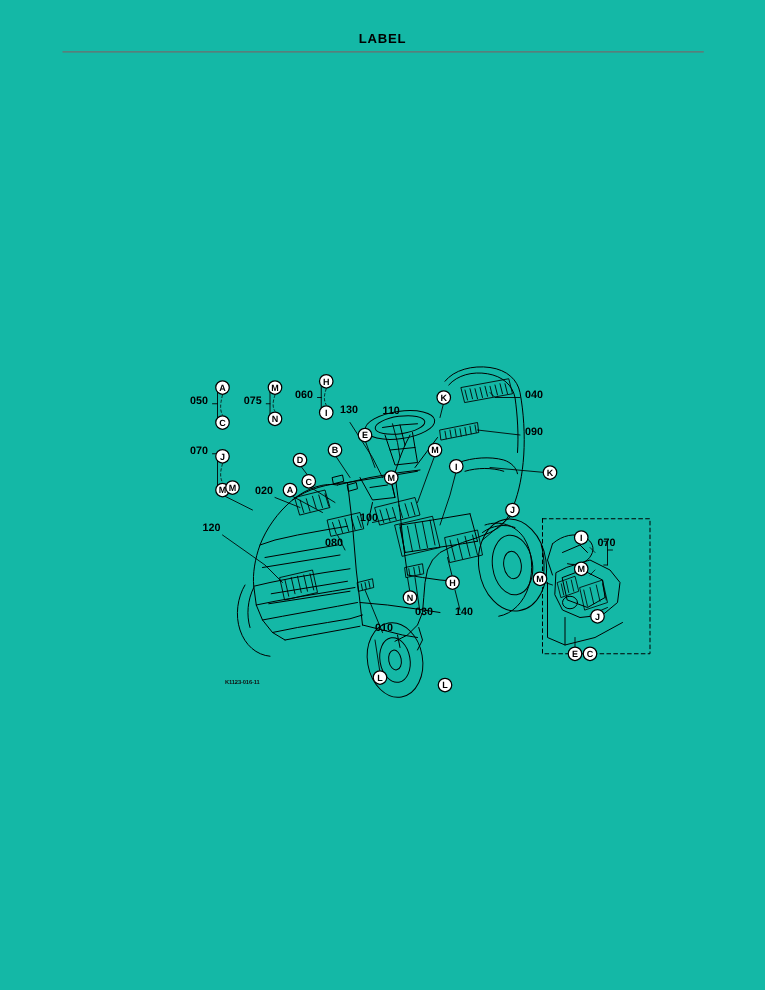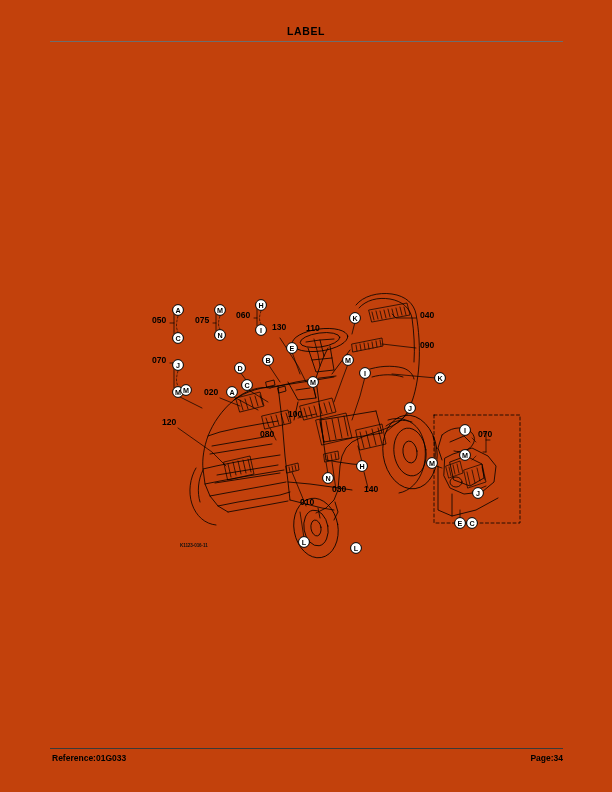--- a/index.html
+++ b/index.html
@@ -14,21 +14,21 @@
     position: relative;
     font-family: "Liberation Sans", sans-serif;
     color: #000000;
     overflow: hidden;
   }
   .page {
     position: absolute;
     inset: 0;
     width: 612px;
     height: 792px;
-    background: #c2410c;
+    background: #14b8a6;
   }
 
   
   .header {
     position: absolute;
     left: 0;
     top: 24px;
     width: 612px;
     height: 26px;
   }
@@ -485,19 +485,14 @@
           <text x="180" y="235" font-size="8.6" font-weight="bold" font-family="&quot;Liberation Sans&quot;, sans-serif" fill="#000000">010</text>
           <text x="212" y="222" font-size="8.6" font-weight="bold" font-family="&quot;Liberation Sans&quot;, sans-serif" fill="#000000">030</text>
           <text x="244" y="222" font-size="8.6" font-weight="bold" font-family="&quot;Liberation Sans&quot;, sans-serif" fill="#000000">140</text>
           <text x="358" y="167" font-size="8.6" font-weight="bold" font-family="&quot;Liberation Sans&quot;, sans-serif" fill="#000000">070</text>
         </g>
     </svg>
   </div>
 
   <div class="drawing-no">K1123-016-11</div>
 
-  <div class="footer">
-    <div class="footer-rule"></div>
-    <div class="footer-left">Reference:01G033</div>
-    <div class="footer-right">Page:34</div>
-  </div>
 
 </div>
 
 </body></html>

